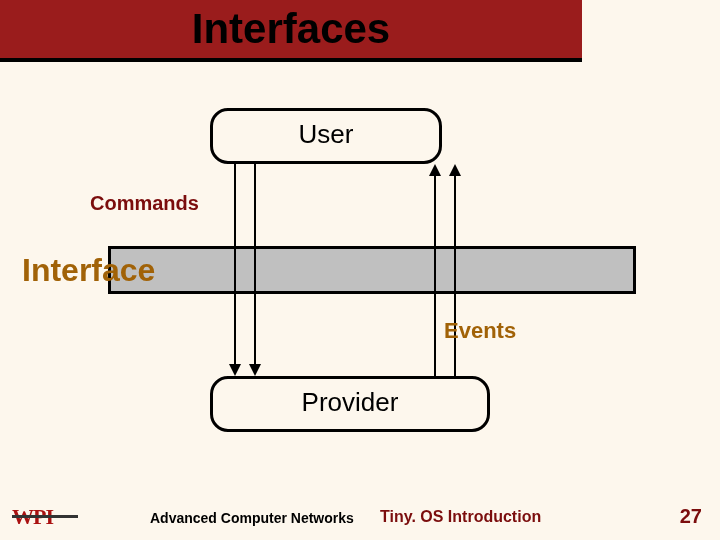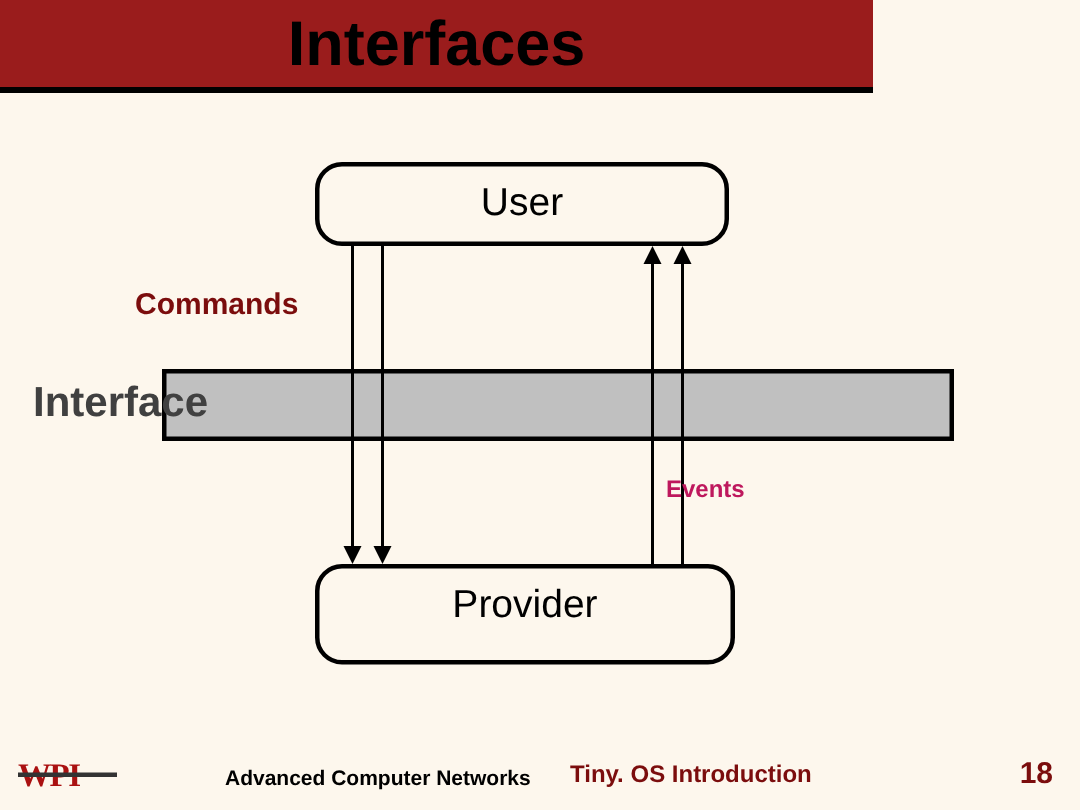--- a/index.html
+++ b/index.html
@@ -40,51 +40,51 @@
     position: absolute;
     border: 3px solid #000;
     border-radius: 18px;
     background: #fdf7ed;
     font-size: 26px;
     color: #000;
     text-align: center;
     box-sizing: border-box;
     padding-top: 8px;
   }
-  .user-node     { left: 210px; top: 46px;  width: 276px; height: 56px; }
-  .provider-node { left: 210px; top: 314px; width: 280px; height: 67px; }
+  .user-node     { left: 210px; top: 46px;  width: 232px; height: 56px; }
+  .provider-node { left: 210px; top: 314px; width: 280px; height: 56px; }
 
   .interface-bar {
     position: absolute;
     left: 108px; top: 184px;
     width: 528px; height: 48px;
     background: #c0c0c0;
     border: 3px solid #000;
     box-sizing: border-box;
   }
   .interface-label {
     position: absolute;
     left: 22px; top: 190px;
-    font-size: 28px;
-    color: #404040;
+    font-size: 32px;
+    color: #a16207;
     font-weight: bold;
   }
 
   .label-commands {
     position: absolute;
     left: 90px; top: 130px;
     font-size: 20px;
     color: #7b0d0d;
     font-weight: bold;
   }
   .label-events {
     position: absolute;
     left: 444px; top: 256px;
-    font-size: 16px;
-    color: #be185d;
+    font-size: 22px;
+    color: #a16207;
     font-weight: bold;
   }
 
   
   .arrow-line {
     position: absolute;
     width: 2px;
     background: #000;
   }
   .arrow-head-down {
@@ -197,14 +197,14 @@
   <div class="label-events">Events</div>
 </div>
 
 <div class="footer">
   <div class="logo">
     <span class="bar"></span>
     <span class="wpi">WPI</span>
   </div>
   <div class="footer-course">Advanced Computer Networks</div>
   <div class="footer-topic">Tiny. OS Introduction</div>
-  <div class="page-num">18</div>
+  <div class="page-num">27</div>
 </div>
 
 </body></html>

